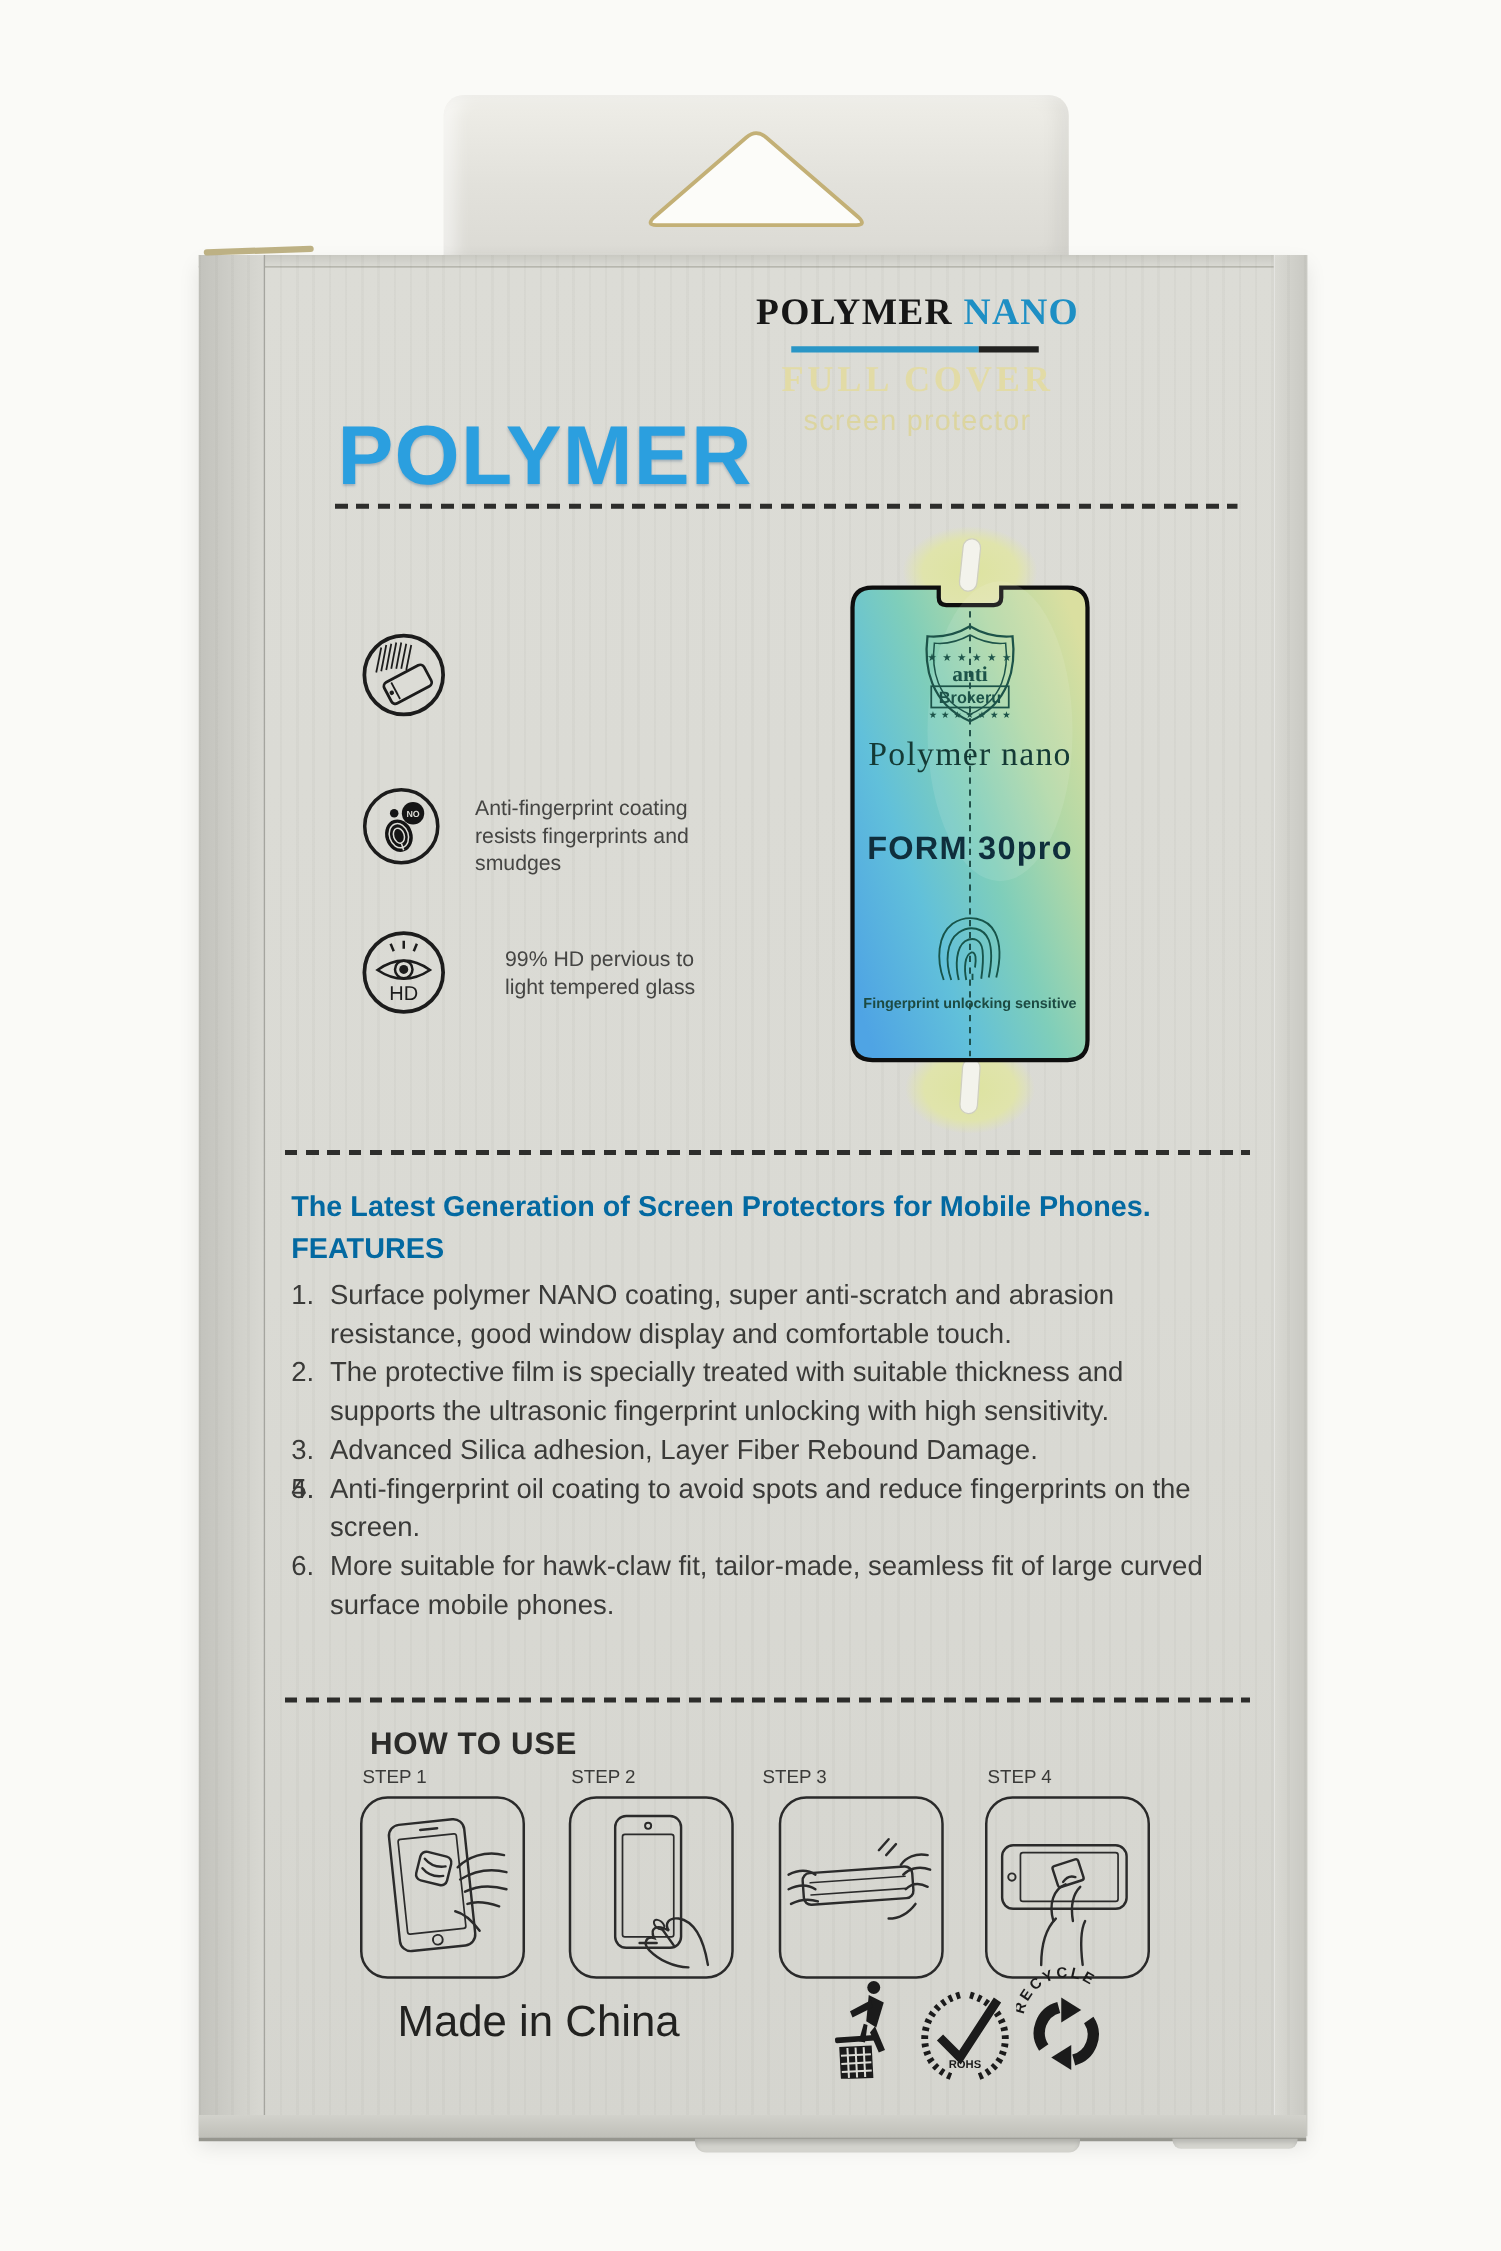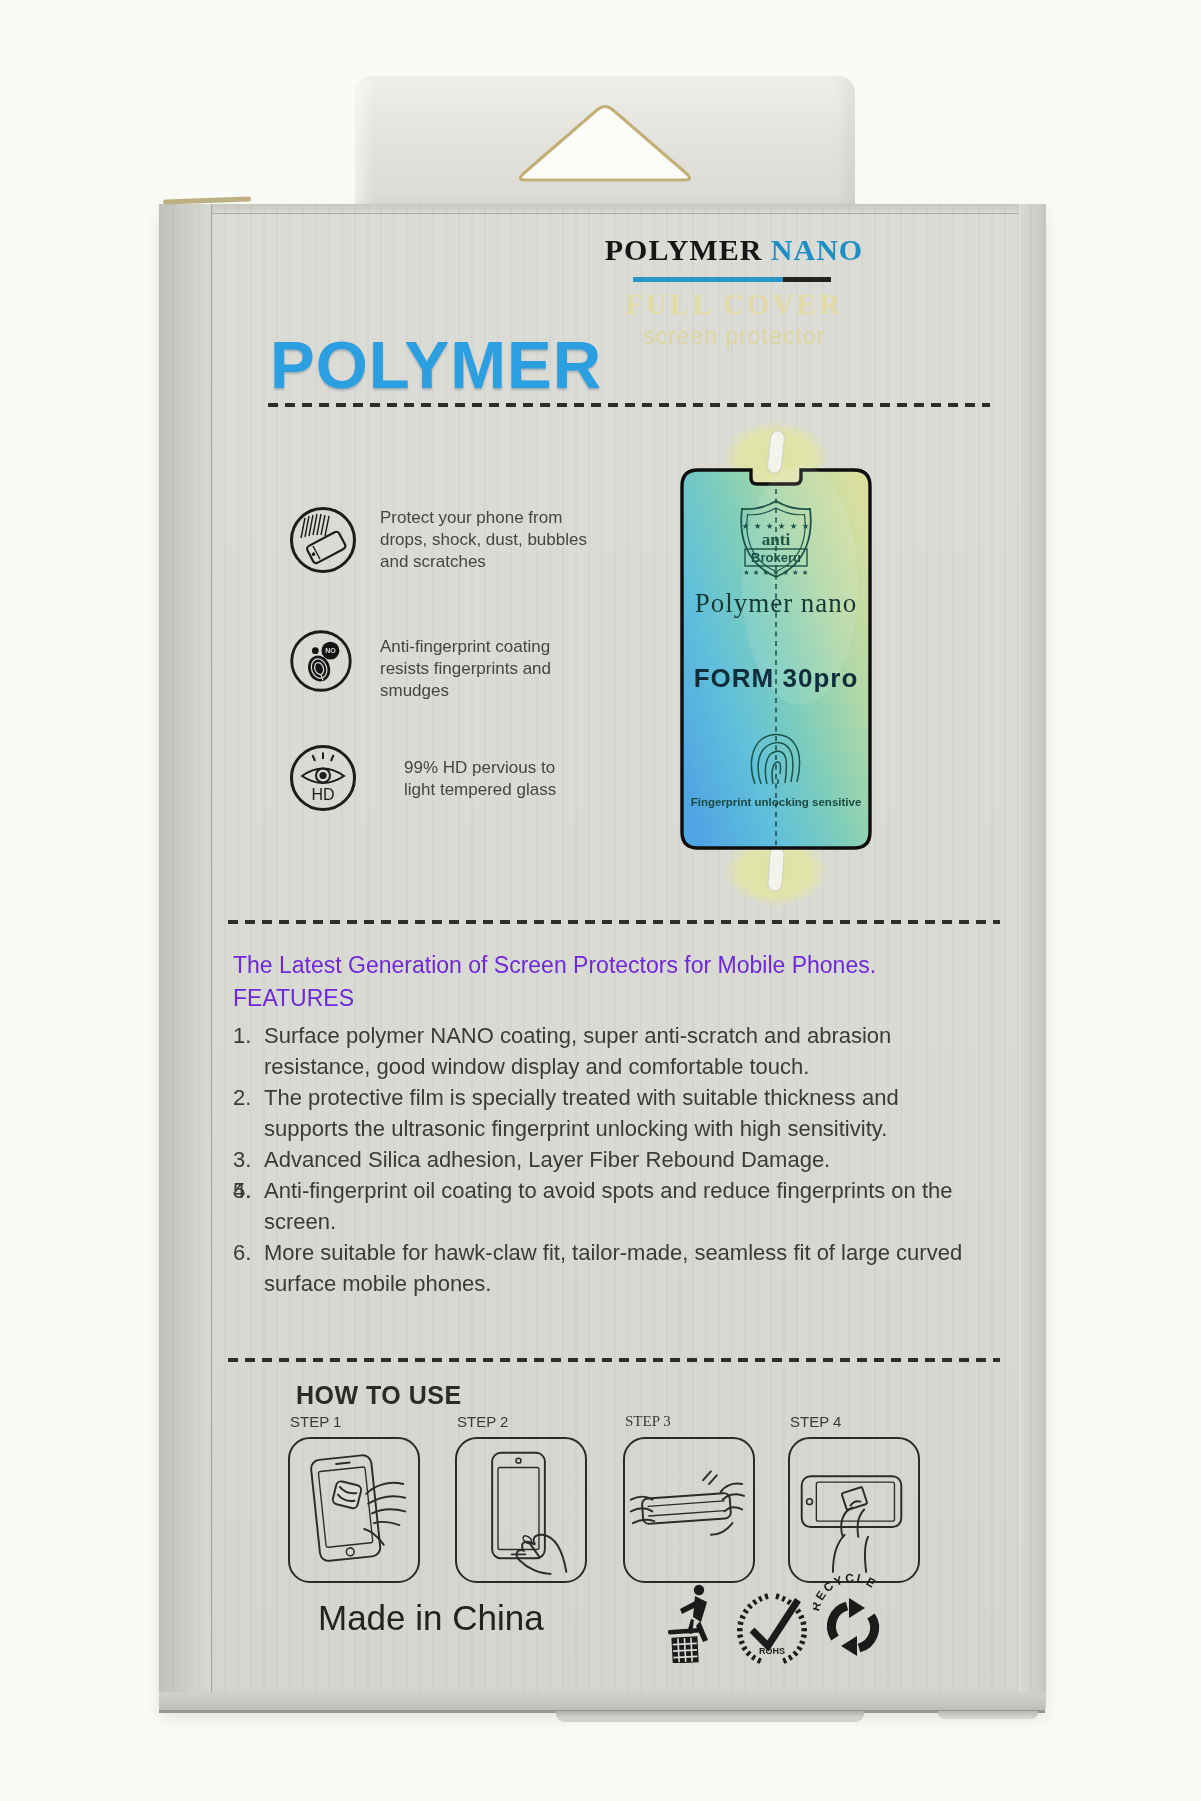--- a/index.html
+++ b/index.html
@@ -48,21 +48,21 @@
   #screen-protector{left:598px;top:323px;width:272px;text-align:center;
     font-size:23px;letter-spacing:1px;color:#dcd5a0;}
   #big-brand{left:270px;top:326px;font-size:67px;font-weight:bold;color:#2b9fdf;
     letter-spacing:1px;text-shadow:0 2px 2px rgba(25,70,110,.28);}
 
   
   .benefit-icon{width:70px;height:70px;}
   .benefit-text{font-size:17px;line-height:1.3;color:#454543;}
 
   
-  #feat-head1,#feat-head2{left:233px;width:760px;font-size:23px;font-weight:normal;color:#6d28d9;}
+  #feat-head1,#feat-head2{left:233px;width:760px;font-size:23px;font-weight:bold;color:#0369a1;}
   #feat-list{left:233px;top:1020px;width:742px;font-size:22px;color:#3a3a38;}
   .feat-item{position:relative;padding-left:31px;line-height:31px;}
   .feat-num{position:absolute;left:0;top:0;}
 
   
   #howto-title{left:296px;top:1381px;font-size:25px;font-weight:bold;letter-spacing:.5px;color:#2b2b29;}
   .step-label{top:1413px;font-size:15px;color:#3a3a38;}
   .step-box{top:1437px;width:128px;height:142px;border:2.5px solid #2a2a2a;border-radius:22px;background:transparent;}
 
   
@@ -117,21 +117,20 @@
       <line x1="33" y1="9" x2="29" y2="30"></line>
         <line x1="37" y1="10" x2="33" y2="30"></line>
       <line x1="41" y1="11" x2="37" y2="31"></line>
     </g>
     <g transform="rotate(-28 38 42)">
       <rect x="20" y="33" width="36" height="19" rx="3.5" fill="#dcdcd6" stroke="#1c1c1c" stroke-width="2.2"></rect>
       <line x1="27" y1="35" x2="27" y2="50" stroke="#1c1c1c" stroke-width="1.4"></line>
       <circle cx="23.5" cy="42.5" r="1.8" fill="#1c1c1c"></circle>
     </g>
   </svg>
-  <div class="abs benefit-text" style="left:380px;top:507px;width:215px;">Protect your phone from drops, shock, dust, bubbles and scratches</div>
 
   <svg class="abs benefit-icon" style="left:288px;top:628px;width:66px;height:66px;" viewBox="0 0 70 70">
     <circle cx="35" cy="35" r="31" fill="none" stroke="#1c1c1c" stroke-width="3"></circle>
     <g transform="rotate(-18 33 43)">
       <ellipse cx="33" cy="43" rx="11.5" ry="14" fill="#151515"></ellipse>
       <ellipse cx="33" cy="43" rx="8" ry="10.5" fill="none" stroke="#dcdcd6" stroke-width="1.3"></ellipse>
       <ellipse cx="33" cy="43" rx="4.5" ry="6.5" fill="none" stroke="#dcdcd6" stroke-width="1.3"></ellipse>
       <line x1="33" y1="50" x2="33" y2="56" stroke="#dcdcd6" stroke-width="1.3"></line>
     </g>
     <circle cx="29" cy="24" r="3.6" fill="#151515"></circle>
@@ -234,21 +233,21 @@
     <div class="feat-item">
       <span class="feat-num">6.</span>
       <span>More suitable for hawk-claw fit, tailor-made, seamless fit of large curved surface mobile phones.</span>
     </div>
   </div>
 
   <div class="abs" id="howto-title">HOW TO USE</div>
 
   <div class="abs step-label" style="left:290px;">STEP 1</div>
   <div class="abs step-label" style="left:457px;text-align:right;">STEP 2</div>
-  <div class="abs step-label" style="left:625px;font-family:Liberation Serif, serif;">STEP 3</div>
+  <div class="abs step-label" style="left:610px;">STEP 3</div>
   <div class="abs step-label" style="left:790px;">STEP 4</div>
 
   <div class="abs step-box" style="left:288px;">
     <svg width="123" height="137" viewBox="0 0 126 136" stroke="#2b2b2b" stroke-width="2" fill="none" stroke-linecap="round">
       <g transform="rotate(-6 63 68)">
         <rect x="26" y="16" width="62" height="104" rx="9"></rect>
         <rect x="33" y="28" width="48" height="78" rx="2" stroke-width="1.4"></rect>
         <line x1="52" y1="22" x2="66" y2="22"></line>
         <circle cx="57" cy="113" r="4" stroke-width="1.6"></circle>
       </g>

